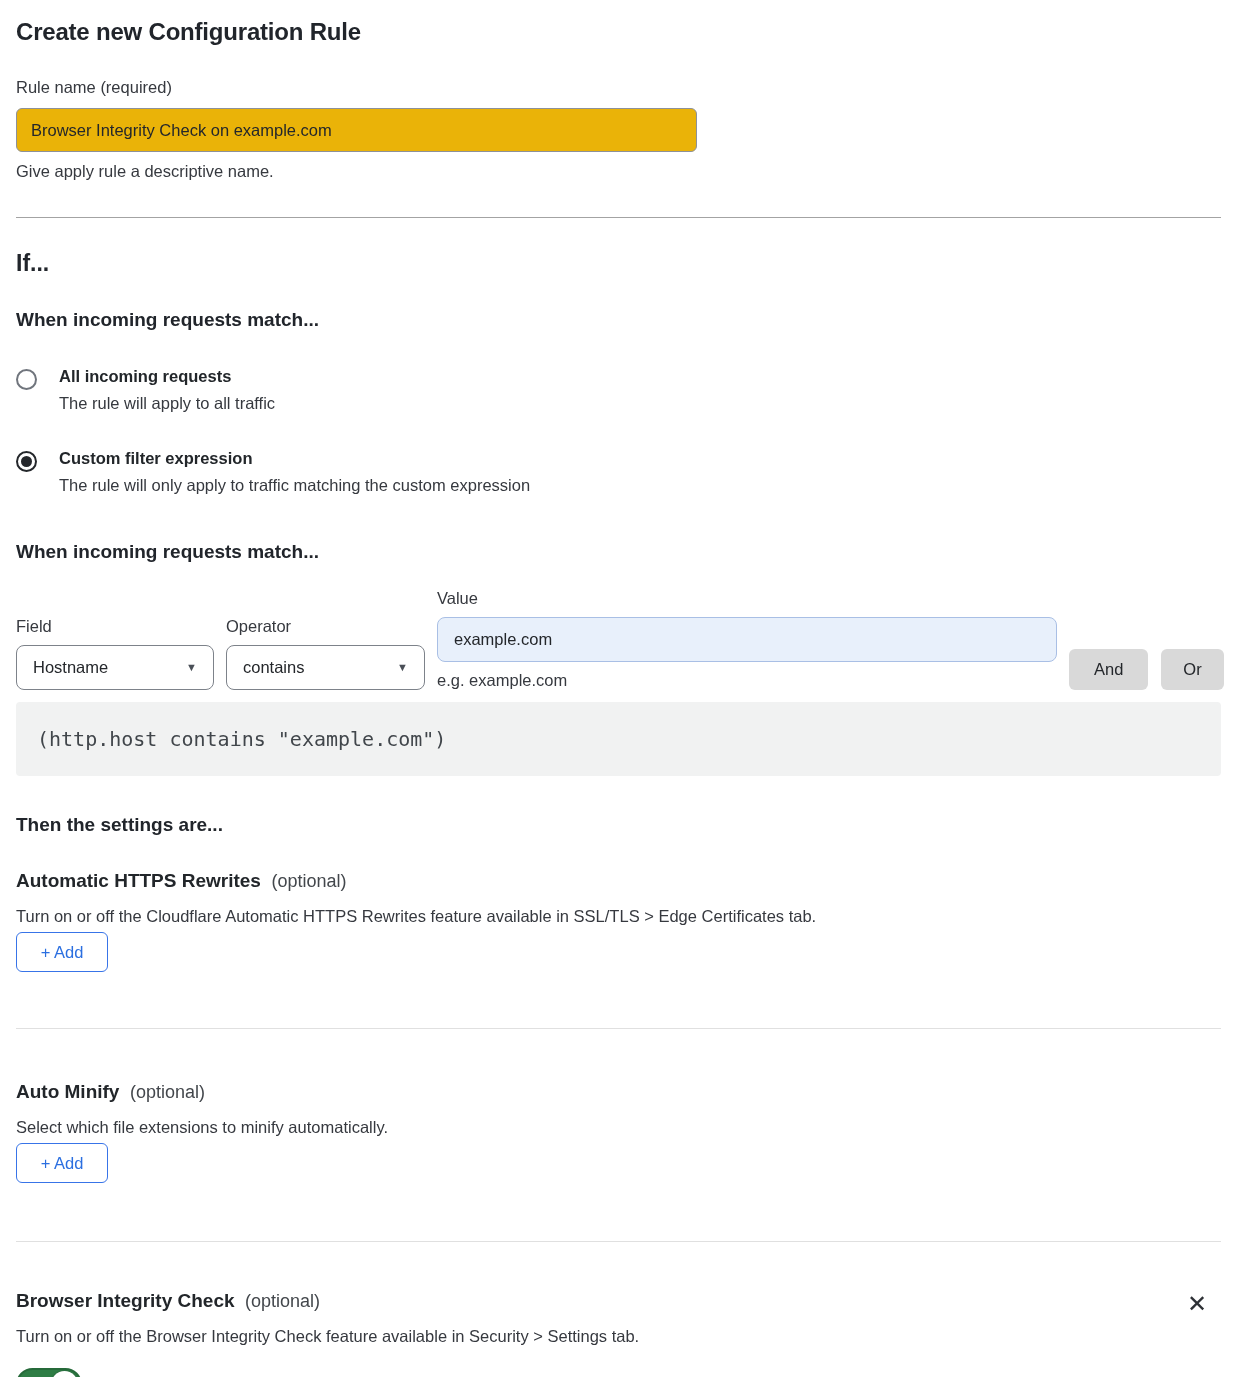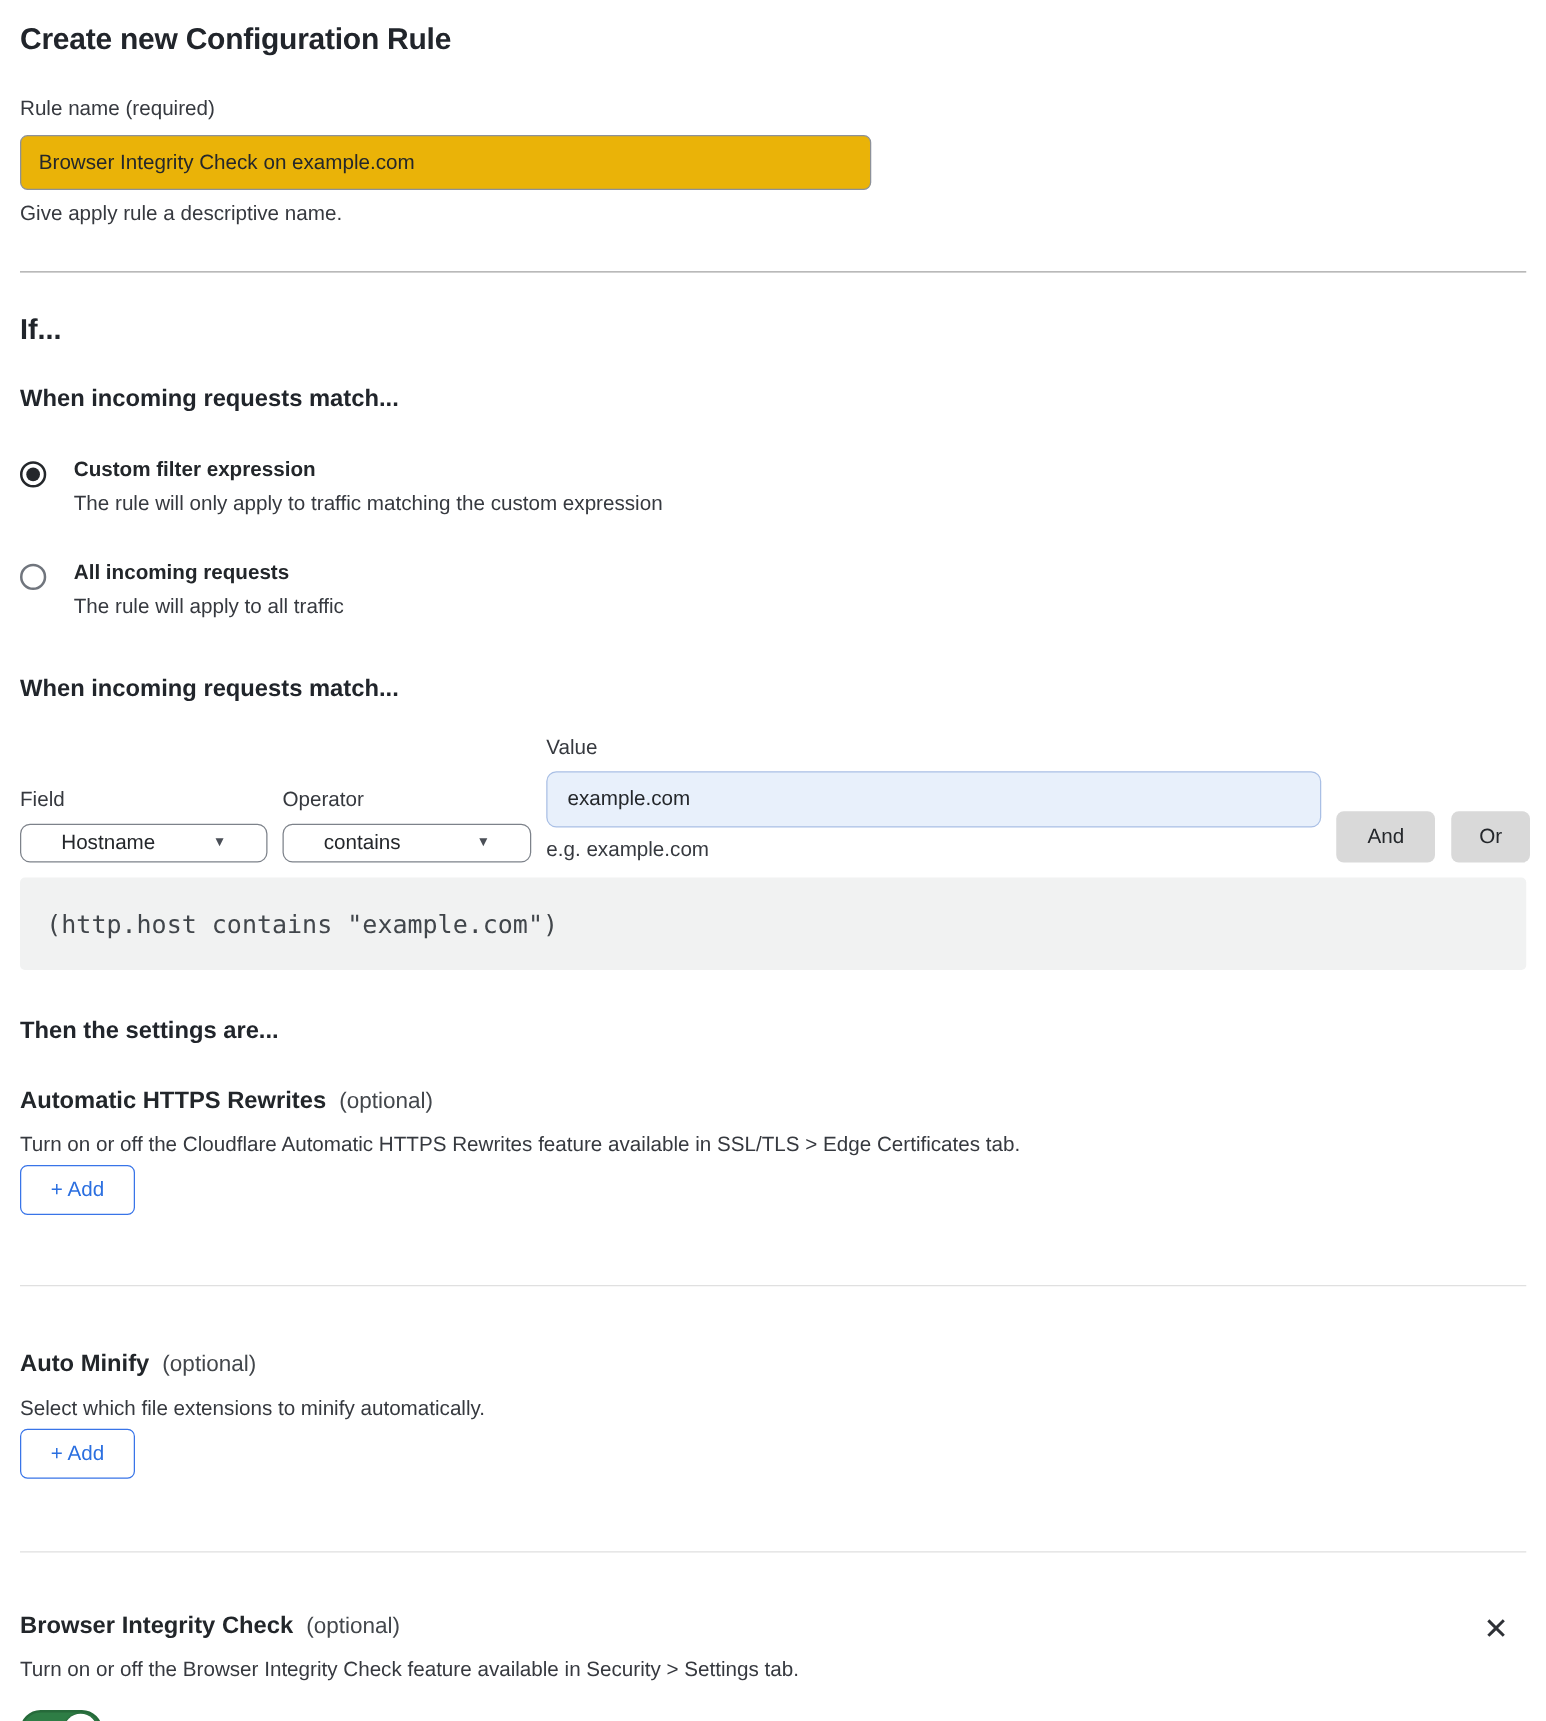--- a/index.html
+++ b/index.html
@@ -41,23 +41,23 @@
   .radio-circle.selected::after {
     content: ""; position: absolute; left: 3px; top: 3px; right: 3px; bottom: 3px;
     background: #24272b; border-radius: 50%;
   }
   .option-label { font-weight: 700; font-size: 16.5px; color: #22262a; }
   .option-desc { font-size: 16.5px; color: #36393f; margin-top: 8px; }
 
   .builder-row { display: flex; align-items: flex-end; margin-top: 26px; }
   .col-label { font-size: 16.5px; color: #36393f; margin-bottom: 9px; }
   .select-box {
-    width: 198px; height: 31px; border: 1px solid #7d828a; border-radius: 8px;
+    width: 198px; height: 45px; border: 1px solid #7d828a; border-radius: 8px;
     background: #fff; display: flex; align-items: center; justify-content: space-between;
-    padding: 0 32px; font-size: 16.5px; color: #24272b; cursor: pointer;
+    padding: 0 16px; font-size: 16.5px; color: #24272b; cursor: pointer;
   }
   .arrow-down { color: #4a4f57; font-size: 11px; line-height: 1; }
   .col-operator { margin-left: 12px; }
   .col-operator .select-box { width: 199px; }
   .col-value { margin-left: 12px; }
   .value-input {
     width: 620px; height: 45px; background: #e8f0fb; border: 1px solid #a9bfe5;
     border-radius: 8px; padding: 0 16px; font-size: 16.5px; color: #24272b;
     outline: none; font-family: "Liberation Sans", sans-serif;
   }
@@ -130,32 +130,32 @@
   <div class="field-label">Rule name (required)</div>
   <input class="text-input" type="text" value="Browser Integrity Check on example.com" style="">
   <div class="help-text">Give apply rule a descriptive name.</div>
 
   <hr class="divider-strong">
 
   <h2 class="h-if">If...</h2>
   <h3 class="h-sub">When incoming requests match...</h3>
 
   <div class="radio-option">
+    <div class="radio-circle"></div>
+    <div>
+      <div class="option-label">All incoming requests</div>
+      <div class="option-desc">The rule will apply to all traffic</div>
+    </div>
+  </div>
+
+  <div class="radio-option">
     <div class="radio-circle selected"></div>
     <div>
       <div class="option-label">Custom filter expression</div>
       <div class="option-desc">The rule will only apply to traffic matching the custom expression</div>
-    </div>
-  </div>
-
-  <div class="radio-option">
-    <div class="radio-circle"></div>
-    <div>
-      <div class="option-label">All incoming requests</div>
-      <div class="option-desc">The rule will apply to all traffic</div>
     </div>
   </div>
 
   <h3 class="h-sub" style="margin-top:46px;">When incoming requests match...</h3>
 
   <div class="builder-row">
     <div class="col-field">
       <div class="col-label">Field</div>
       <div class="select-box">
         <span>Hostname</span>

